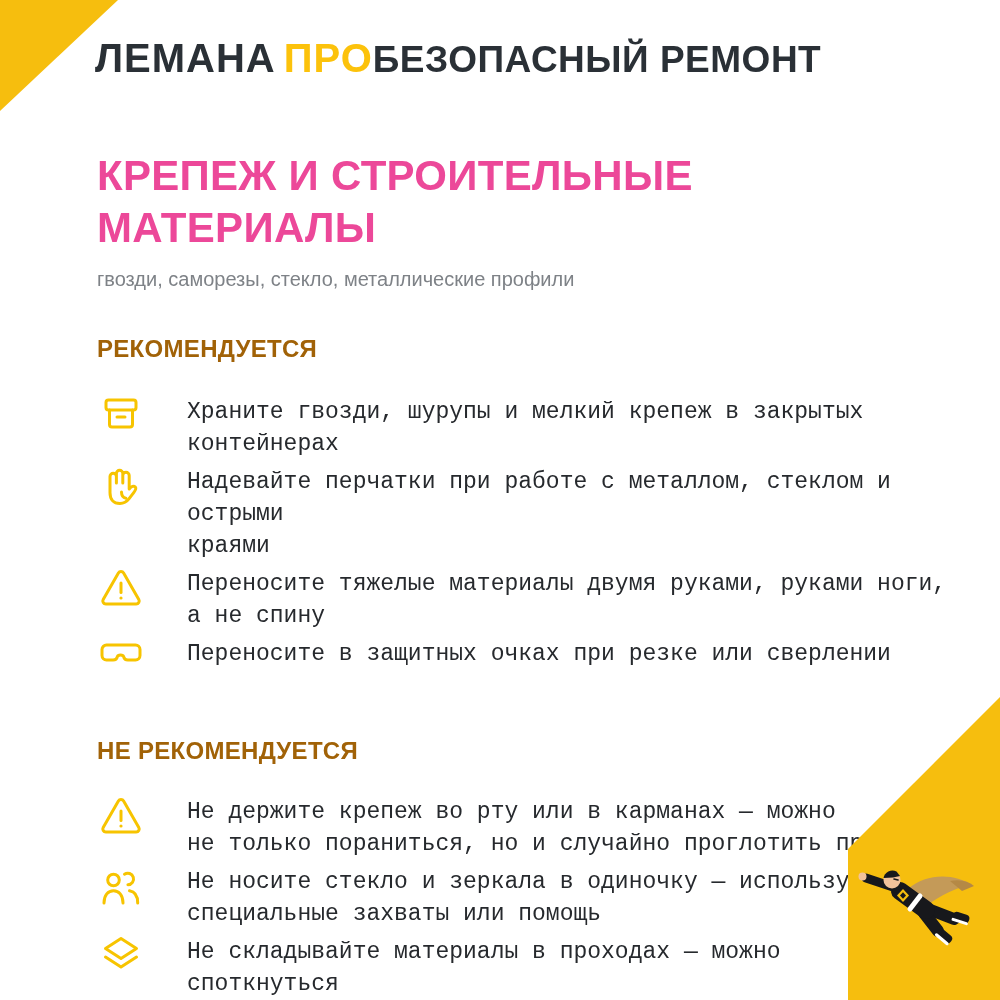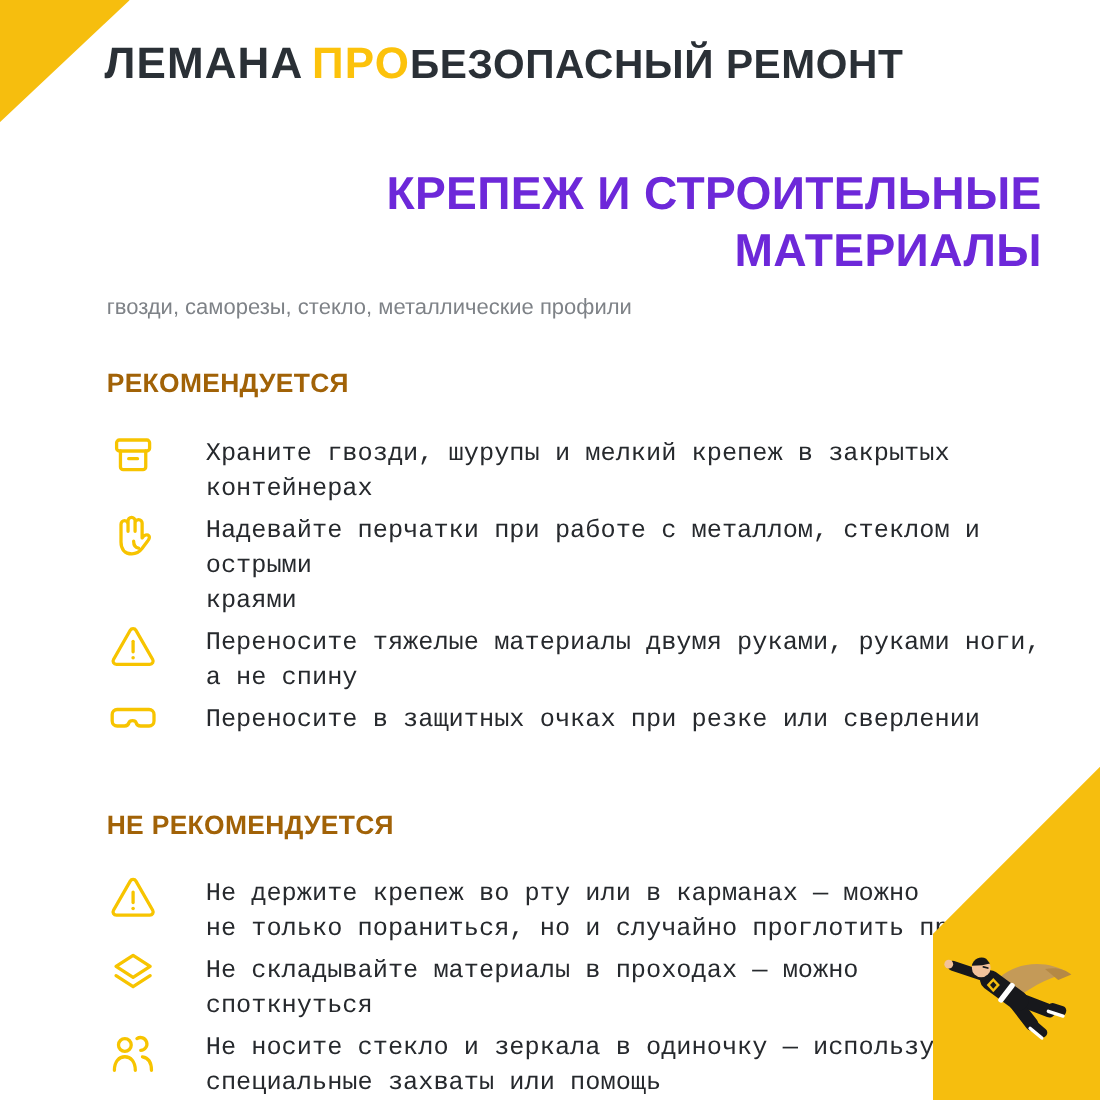--- a/index.html
+++ b/index.html
@@ -35,21 +35,21 @@
   }
   .logo .brand-pro { color:#fcc20b; margin-left:8px; }
   .campaign {
     font-size:37px; font-weight:800; letter-spacing:0.5px; color:#2a3036;
   }
 
   
   .main { position:absolute; left:97px; top:150px; width:850px; }
   h1.title {
     margin:0; font-size:42px; line-height:52px; font-weight:800;
-    color:#6d28d9; white-space:pre-line; letter-spacing:0.3px;text-align:right;
+    color:#ec4899; white-space:pre-line; letter-spacing:0.3px;
   }
   .subtitle {
     margin:12px 0 0 0; font-size:20px; line-height:26px; color:#7e8287;
   }
   h2.section-heading {
     margin:40px 0 0 0; font-size:24px; line-height:34px; font-weight:800;
     color:#a16207; letter-spacing:0.3px;
   }
   h2.section-heading.second { margin-top:52px; }
   ul.items { list-style:none; margin:30px 0 0 0; padding:0; }
@@ -139,38 +139,38 @@
             <path d="M24,19 v9.5"></path>
             <circle cx="24" cy="34" r="1.6" fill="#f7c400" stroke="none"></circle>
           </svg>
         </span>
         <p class="item-text">Не держите крепеж во рту или в карманах — можно
 не только пораниться, но и случайно проглотить предмет</p>
       </li>
       <li>
         <span class="icon-box">
           <svg width="48" height="48" viewBox="0 0 48 48" fill="none" stroke="#f7c400" stroke-width="3" stroke-linecap="round" stroke-linejoin="round">
-            <path d="M24,6.5 L39.5,16.5 24,26.5 8.5,16.5 Z"></path>
-            <path d="M8.5,25 L24,35 39.5,25"></path>
-          </svg>
-        </span>
-        <p class="item-text">Не складывайте материалы в проходах — можно
-споткнуться</p>
-      </li>
-      <li>
-        <span class="icon-box">
-          <svg width="48" height="48" viewBox="0 0 48 48" fill="none" stroke="#f7c400" stroke-width="3" stroke-linecap="round" stroke-linejoin="round">
             <circle cx="16.5" cy="18" r="5.8"></circle>
             <path d="M7,41 c0,-8 4.2,-12.3 9.5,-12.3 s9.5,4.3 9.5,12.3"></path>
             <path d="M27.5,12.2 a5.8,5.8 0 1 1 3.4,10.6"></path>
             <path d="M32.5,28.8 c5,0.8 8.2,5 8.2,12.2"></path>
           </svg>
         </span>
         <p class="item-text">Не носите стекло и зеркала в одиночку — используйте
 специальные захваты или помощь</p>
+      </li>
+      <li>
+        <span class="icon-box">
+          <svg width="48" height="48" viewBox="0 0 48 48" fill="none" stroke="#f7c400" stroke-width="3" stroke-linecap="round" stroke-linejoin="round">
+            <path d="M24,6.5 L39.5,16.5 24,26.5 8.5,16.5 Z"></path>
+            <path d="M8.5,25 L24,35 39.5,25"></path>
+          </svg>
+        </span>
+        <p class="item-text">Не складывайте материалы в проходах — можно
+споткнуться</p>
       </li>
     </ul>
   </div>
 
   <div class="corner-br">
     <svg class="mascot" width="148" height="120" viewBox="0 0 148 120" fill="none">
 
       <path d="M58,34 C76,18 104,18 122,30 C106,32 92,40 74,52 L62,44 Z" fill="#c49a58"></path>
       <path d="M100,26 C110,24 118,26 124,31 L112,36 Z" fill="#b58945"></path>
 

